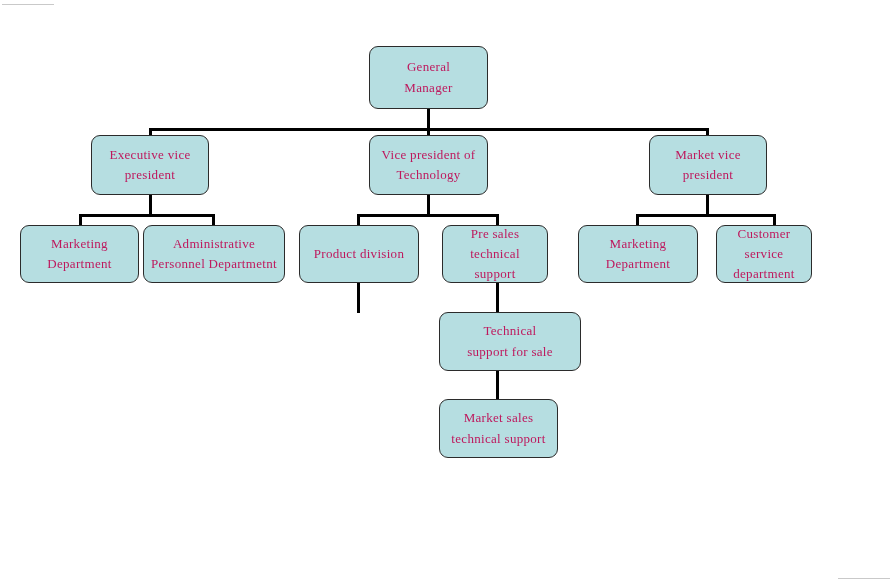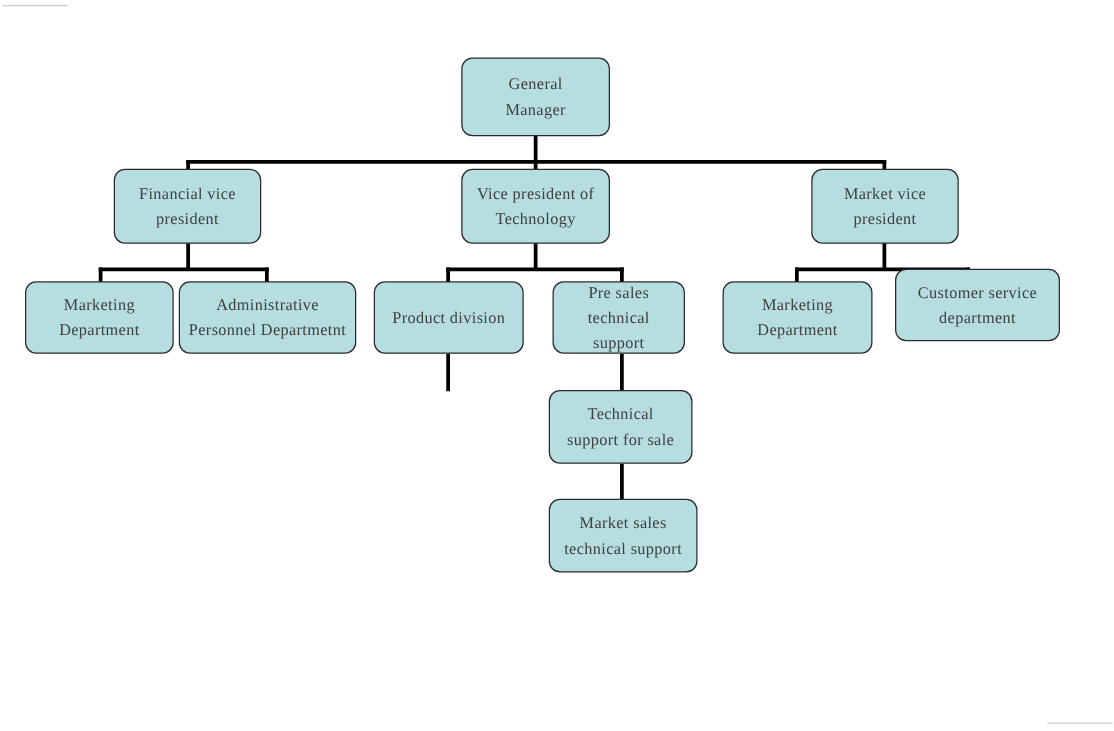--- a/index.html
+++ b/index.html
@@ -37,21 +37,21 @@
   .node {
     position: absolute;
     box-sizing: border-box;
     background: #b6dee1;
     border: 1px solid #2b2b2b;
     border-radius: 9px;
     display: flex;
     align-items: center;
     justify-content: center;
     text-align: center;
-    color: #404040;
+    color: #be185d;
     font-size: 13px;
     line-height: 1.55;
     letter-spacing: 0.3px;
     padding: 0 6px;
     z-index: 2;
   }
   .node .label { display: block; width: 100%; }
 </style>
 </head>
 <body>
@@ -90,21 +90,21 @@
 
   <div class="node" style="left:369px; top:46px; width:119px; height:63px;">
     <span class="label">
       <span>General</span><br>
       <span>Manager</span>
     </span>
   </div>
 
   <div class="node" style="left:91px; top:135px; width:118px; height:60px;">
     <span class="label">
-      <span>Financial vice</span><br>
+      <span>Executive vice</span><br>
       <span>president</span>
     </span>
   </div>
 
   <div class="node" style="left:369px; top:135px; width:119px; height:60px;">
     <span class="label">
       <span>Vice president of</span><br>
       <span>Technology</span>
     </span>
   </div>
@@ -143,29 +143,29 @@
     </span>
   </div>
 
   <div class="node" style="left:578px; top:225px; width:120px; height:58px;">
     <span class="label">
       <span>Marketing</span><br>
       <span>Department</span>
     </span>
   </div>
 
-  <div class="node" style="left:716px; top:215px; width:132px; height:58px;">
+  <div class="node" style="left:716px; top:225px; width:96px; height:58px;">
     <span class="label">
       <span>Customer service</span><br>
       <span>department</span>
     </span>
   </div>
 
 
-  <div class="node" style="left:439px; top:312px; width:115px; height:59px;">
+  <div class="node" style="left:439px; top:312px; width:142px; height:59px;">
     <span class="label">
       <span>Technical</span><br>
       <span>support for sale</span>
     </span>
   </div>
 
   <div class="node" style="left:439px; top:399px; width:119px; height:59px;">
     <span class="label">
       <span>Market sales</span><br>
       <span>technical support</span>

